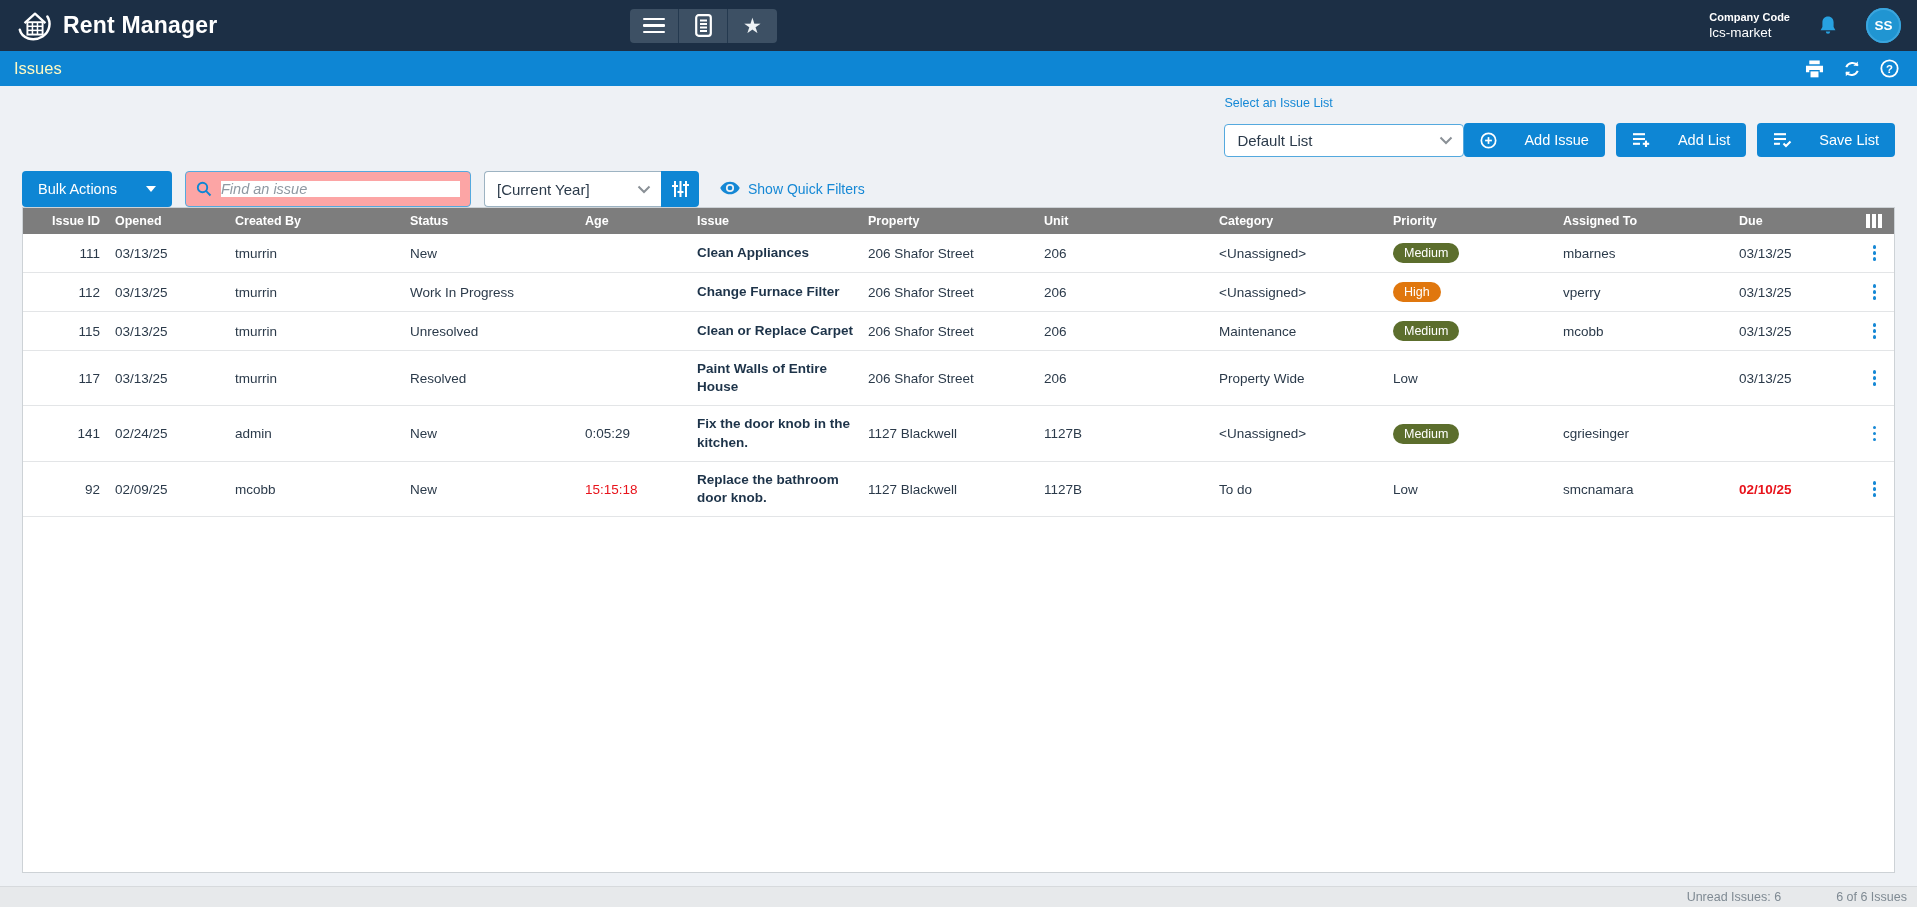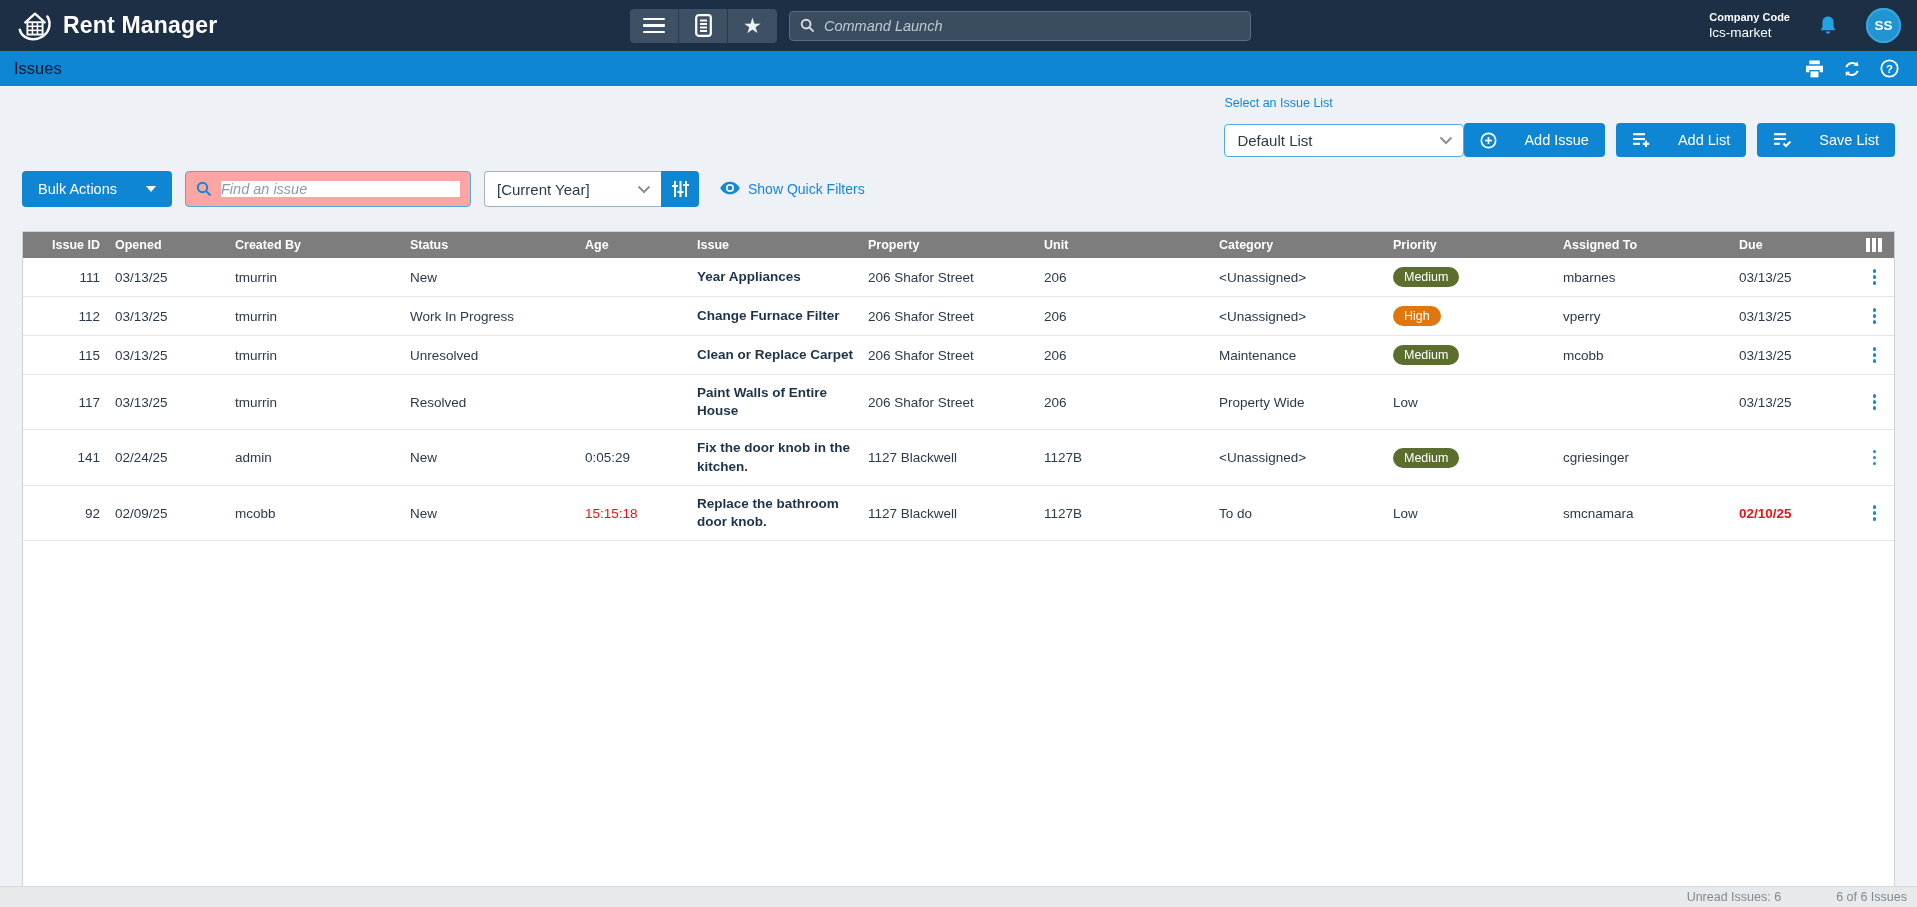--- a/index.html
+++ b/index.html
@@ -36,21 +36,21 @@
   .company { color:#fff; text-align:left; line-height:1.3; }
   .company .lbl { font-size:11px; font-weight:bold; }
   .company .val { font-size:13.5px; }
   .avatar {
     width:35px; height:35px; border-radius:50%; background:#2095d2; color:#fff;
     display:flex; align-items:center; justify-content:center; font-size:13.5px; font-weight:bold;
     cursor:pointer; box-shadow:0 0 0 2px #3ba5dd inset;
   }
   
   .titlebar { height:35px; background:#0e86d4; display:flex; align-items:center; padding:0 14px; }
-  .titlebar .title { color:#0f172a; font-size:16.5px; }
+  .titlebar .title { color:#fef9c3; font-size:16.5px; }
   .titlebar-icons { margin-left:auto; display:flex; align-items:center; gap:19px; padding-right:4px; }
   .tb-icon { cursor:pointer; display:flex; }
   
   .main { padding:0 22px; height:800px; position:relative; }
   .row-a { display:flex; align-items:flex-end; justify-content:flex-end; }
   .list-label { color:#1588d5; font-size:12.5px; margin-top:10px; }
   .list-select {
     margin-top:14px; width:240px; height:33px; background:#fff; border:1px solid #54a9de; border-radius:4px;
     display:flex; align-items:center; justify-content:space-between; padding:0 10px 0 12px;
     font-size:15px; color:#2b3a4a; cursor:pointer;
@@ -72,21 +72,21 @@
   .find-box input::placeholder { color:#8f99a2; font-style:italic; }
   .year-group { display:flex; height:36px; }
   .year-select {
     width:177px; background:#fff; border:1px solid #9db3c2; border-right:none; border-radius:4px 0 0 4px;
     display:flex; align-items:center; justify-content:space-between; padding:0 10px 0 12px;
     font-size:15px; color:#2b3a4a; cursor:pointer;
   }
   .sliders-btn { width:38px; background:#0e86d4; border:none; border-radius:0 4px 4px 0; display:flex; align-items:center; justify-content:center; cursor:pointer; }
   .quick-filters { display:flex; gap:8px; color:#1588d5; font-size:14px; cursor:pointer; margin-left:8px; }
   
-  .table-wrap { margin-top:24px; background:#fff; border:1px solid #cdd2d6; height:666px; overflow:hidden; }
+  .table-wrap { margin-top:0; background:#fff; border:1px solid #cdd2d6; height:666px; overflow:hidden; }
   .tgrid { display:grid; grid-template-columns:86px 120px 175px 175px 112px 171px 176px 175px 174px 170px 176px 111px 1fr; }
   .thead { background:#7d7d7d; height:26px; align-items:center; color:#fff; font-size:12.5px; font-weight:bold; }
   .thead .hcell { padding-left:6px; cursor:pointer; white-space:nowrap; }
   .thead .h-id { text-align:right; padding-right:9px; }
   .thead .h-actions { display:flex; justify-content:flex-end; padding-right:12px; }
   .cols-icon { display:flex; gap:2px; cursor:pointer; }
   .cols-icon span { width:4px; height:14px; background:#fff; }
   .trow { border-bottom:1px solid #e3e5e7; align-items:center; font-size:13.5px; color:#2b3a4a; cursor:pointer; }
   .cell { padding:9px 4px 9px 6px; }
   .c-id { text-align:right; padding-right:9px; }
@@ -143,29 +143,20 @@
             <line x1="5" y1="10" x2="12" y2="10" stroke-width="1.8"></line>
             <line x1="5" y1="13.5" x2="12" y2="13.5" stroke-width="1.8"></line>
             <line x1="5" y1="17" x2="12" y2="17" stroke-width="1.8"></line>
           </svg>
         </span>
       </div>
       <div class="icon-btn">
         <span class="star">★</span>
       </div>
     </div>
-    <div class="command">
-      <span>
-        <svg width="15" height="15" viewBox="0 0 16 16" fill="none" stroke="#d8dee5" stroke-width="2">
-          <circle cx="6.5" cy="6.5" r="4.7"></circle>
-            <line x1="10.2" y1="10.2" x2="14.5" y2="14.5"></line>
-        </svg>
-      </span>
-      <input placeholder="Command Launch" style="">
-    </div>
   </div>
 
   <div class="nav-right">
     <div class="company">
       <div class="lbl">Company Code</div>
       <div class="val">lcs-market</div>
     </div>
     <span class="tb-icon">
       <svg width="20" height="22" viewBox="0 0 20 22" fill="#27a1e0">
         <path d="M10 1.5 C 6.5 1.5, 4.4 4.2, 4.4 7.3 L 4.4 12 L 2.6 15.2 L 17.4 15.2 L 15.6 12 L 15.6 7.3 C 15.6 4.2, 13.5 1.5, 10 1.5 Z"></path>
@@ -325,21 +316,21 @@
           </span>
         </div>
       </div>
     <div id="table-body">
         <div class="tgrid trow">
           <div class="cell c-id">111</div>
           <div class="cell c-opened">03/13/25</div>
           <div class="cell c-created-by">tmurrin</div>
           <div class="cell c-status">New</div>
           <div class="cell c-age"></div>
-          <div class="cell c-issue">Year Appliances</div>
+          <div class="cell c-issue">Clean Appliances</div>
           <div class="cell c-property">206 Shafor Street</div>
           <div class="cell c-unit">206</div>
           <div class="cell c-category">&lt;Unassigned&gt;</div>
           <div class="cell c-priority"><span class="badge badge-medium">Medium</span></div>
           <div class="cell c-assigned-to">mbarnes</div>
           <div class="cell c-due">03/13/25</div>
           <div class="cell c-actions">
             <span class="kebab">
               <span></span>
               <span></span>

